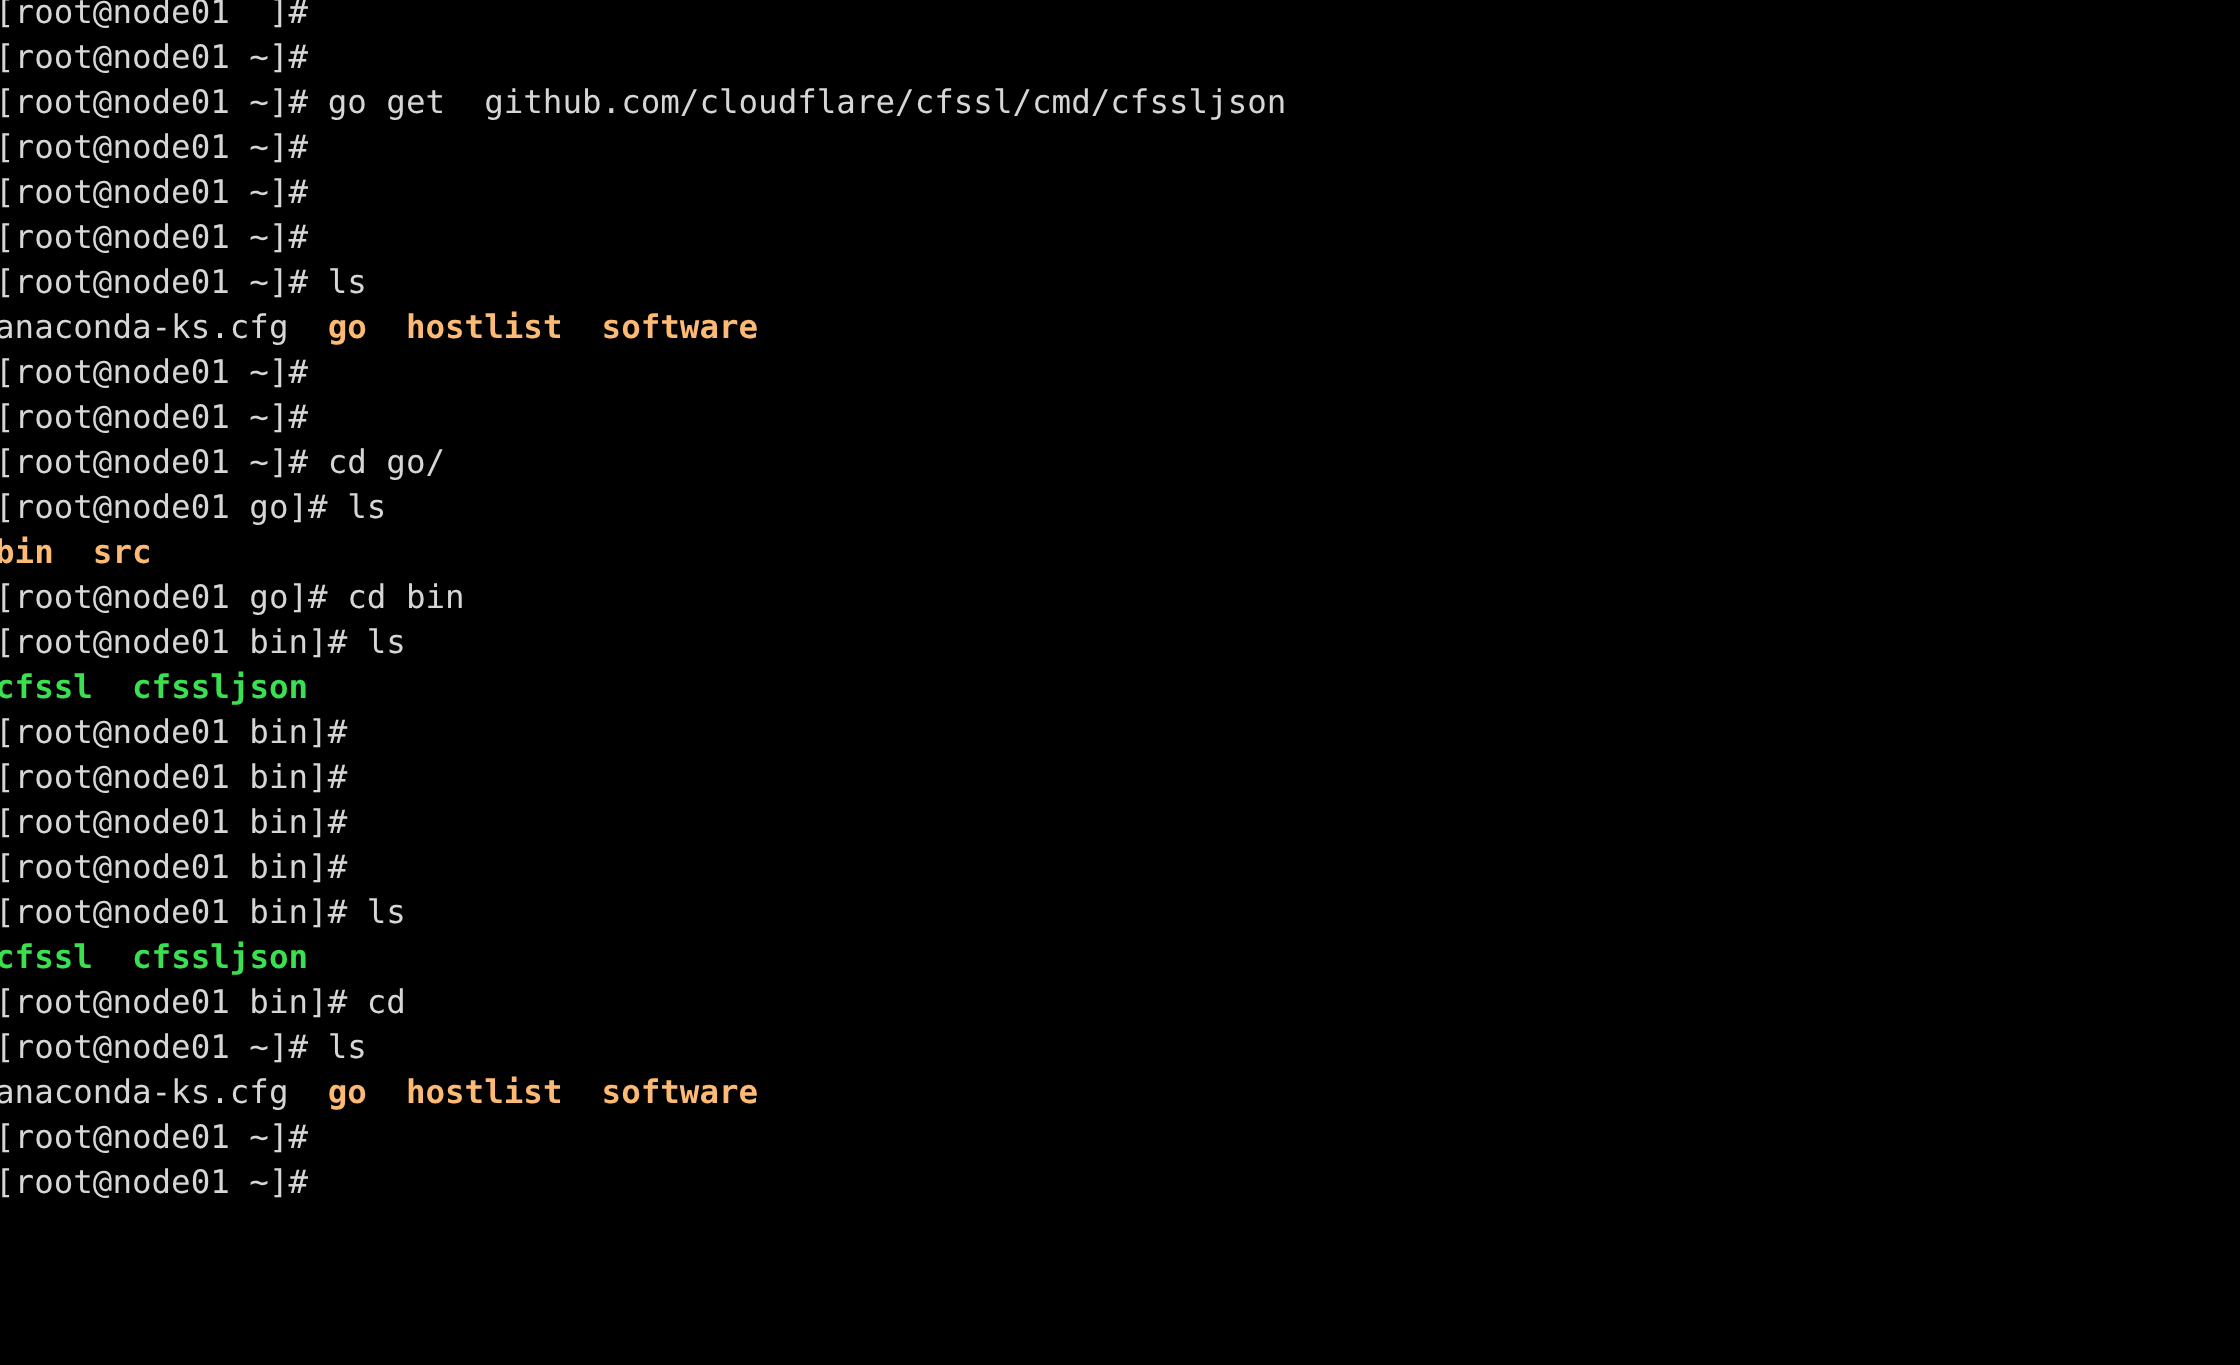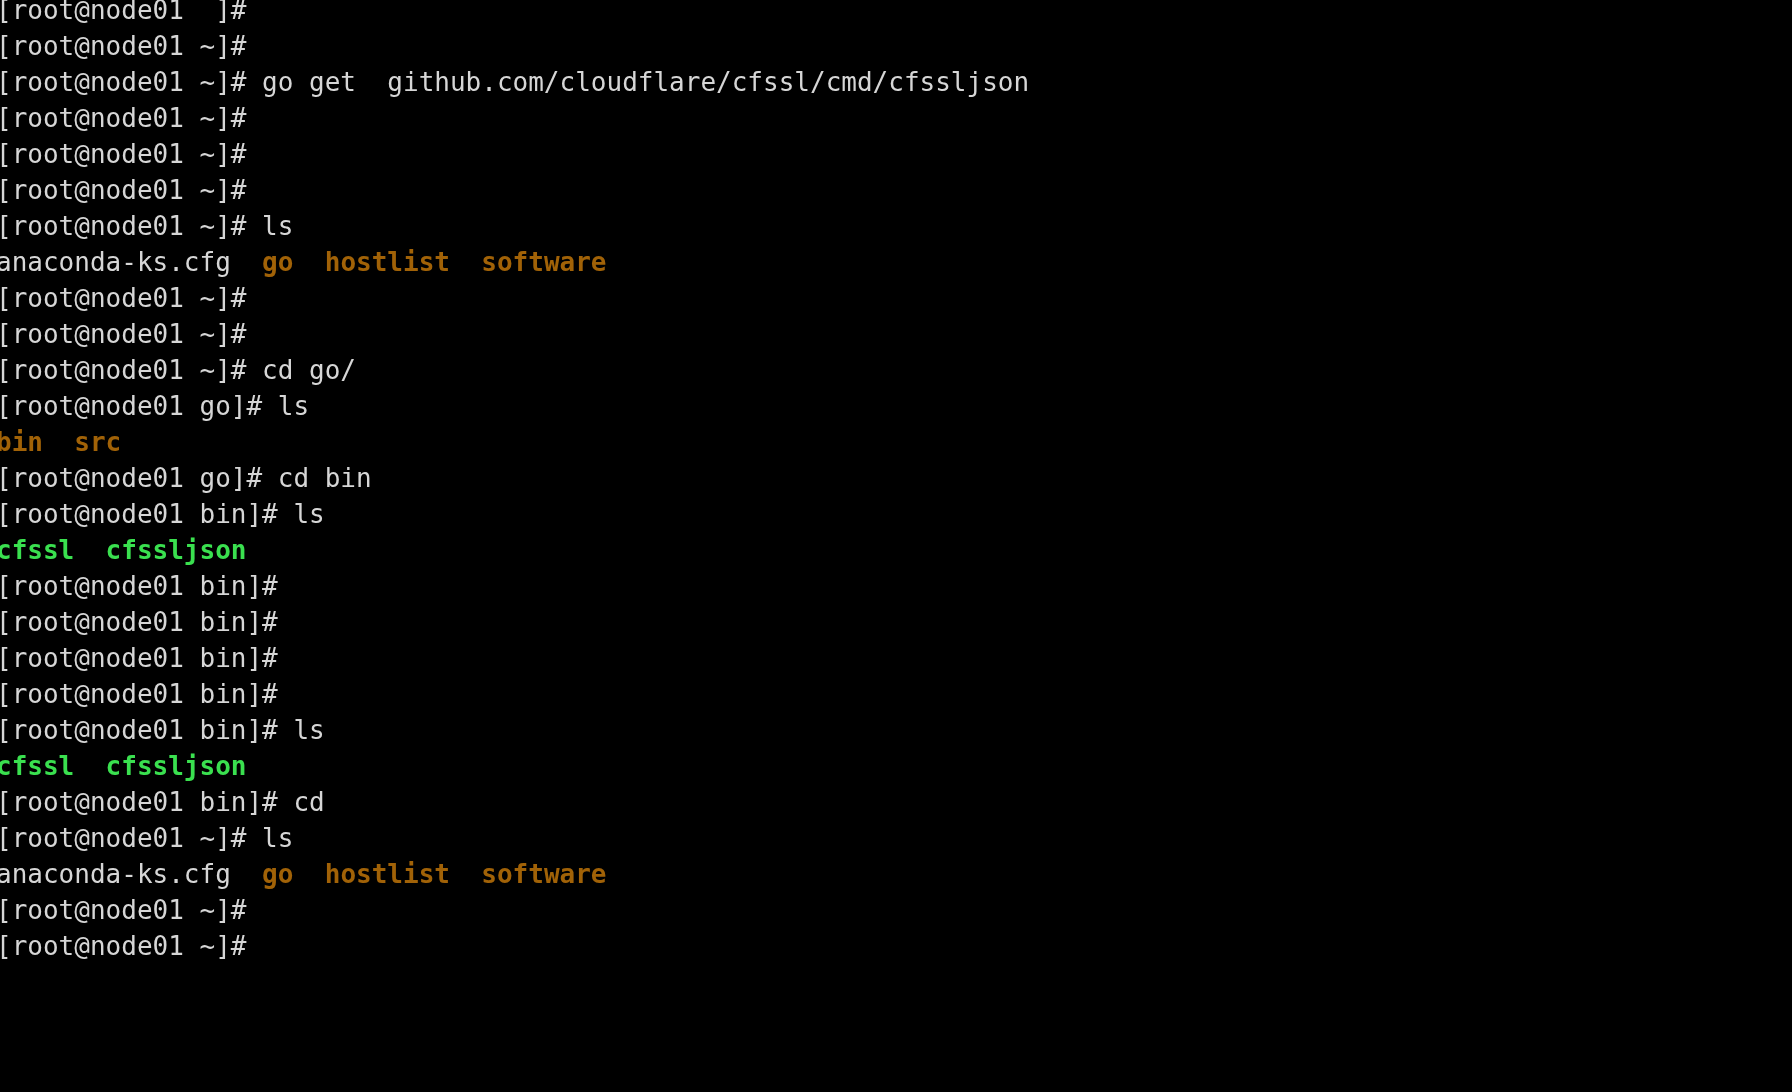--- a/index.html
+++ b/index.html
@@ -28,21 +28,21 @@
     white-space: pre;
   }
   .line {
     height: 36px;
     line-height: 36px;
     white-space: pre;
     display: block;
     overflow: hidden;
   }
   .fg-default { color: #d6d6d6; }
-  .fg-dir     { color: #a16207; font-weight: bold; }
+  .fg-dir     { color: #fdba74; font-weight: bold; }
   .fg-exec    { color: #3ae04f; font-weight: bold; }
 </style>
 </head>
 <body>
 
 <div id="terminal">
   <div id="screen"><div class="line"><span class="fg-default">[root@node01  ]# </span></div><div class="line"><span class="fg-default">[root@node01 ~]# </span></div><div class="line"><span class="fg-default">[root@node01 ~]# go get  github.com/cloudflare/cfssl/cmd/cfssljson</span></div><div class="line"><span class="fg-default">[root@node01 ~]# </span></div><div class="line"><span class="fg-default">[root@node01 ~]# </span></div><div class="line"><span class="fg-default">[root@node01 ~]# </span></div><div class="line"><span class="fg-default">[root@node01 ~]# ls</span></div><div class="line"><span class="fg-default">anaconda-ks.cfg  </span><span class="fg-dir">go</span><span class="fg-default">  </span><span class="fg-dir">hostlist</span><span class="fg-default">  </span><span class="fg-dir">software</span></div><div class="line"><span class="fg-default">[root@node01 ~]# </span></div><div class="line"><span class="fg-default">[root@node01 ~]# </span></div><div class="line"><span class="fg-default">[root@node01 ~]# cd go/</span></div><div class="line"><span class="fg-default">[root@node01 go]# ls</span></div><div class="line"><span class="fg-dir">bin</span><span class="fg-default">  </span><span class="fg-dir">src</span></div><div class="line"><span class="fg-default">[root@node01 go]# cd bin</span></div><div class="line"><span class="fg-default">[root@node01 bin]# ls</span></div><div class="line"><span class="fg-exec">cfssl</span><span class="fg-default">  </span><span class="fg-exec">cfssljson</span></div><div class="line"><span class="fg-default">[root@node01 bin]# </span></div><div class="line"><span class="fg-default">[root@node01 bin]# </span></div><div class="line"><span class="fg-default">[root@node01 bin]# </span></div><div class="line"><span class="fg-default">[root@node01 bin]# </span></div><div class="line"><span class="fg-default">[root@node01 bin]# ls</span></div><div class="line"><span class="fg-exec">cfssl</span><span class="fg-default">  </span><span class="fg-exec">cfssljson</span></div><div class="line"><span class="fg-default">[root@node01 bin]# cd</span></div><div class="line"><span class="fg-default">[root@node01 ~]# ls</span></div><div class="line"><span class="fg-default">anaconda-ks.cfg  </span><span class="fg-dir">go</span><span class="fg-default">  </span><span class="fg-dir">hostlist</span><span class="fg-default">  </span><span class="fg-dir">software</span></div><div class="line"><span class="fg-default">[root@node01 ~]# </span></div><div class="line"><span class="fg-default">[root@node01 ~]# </span></div></div>
 </div>
 
 </body></html>

